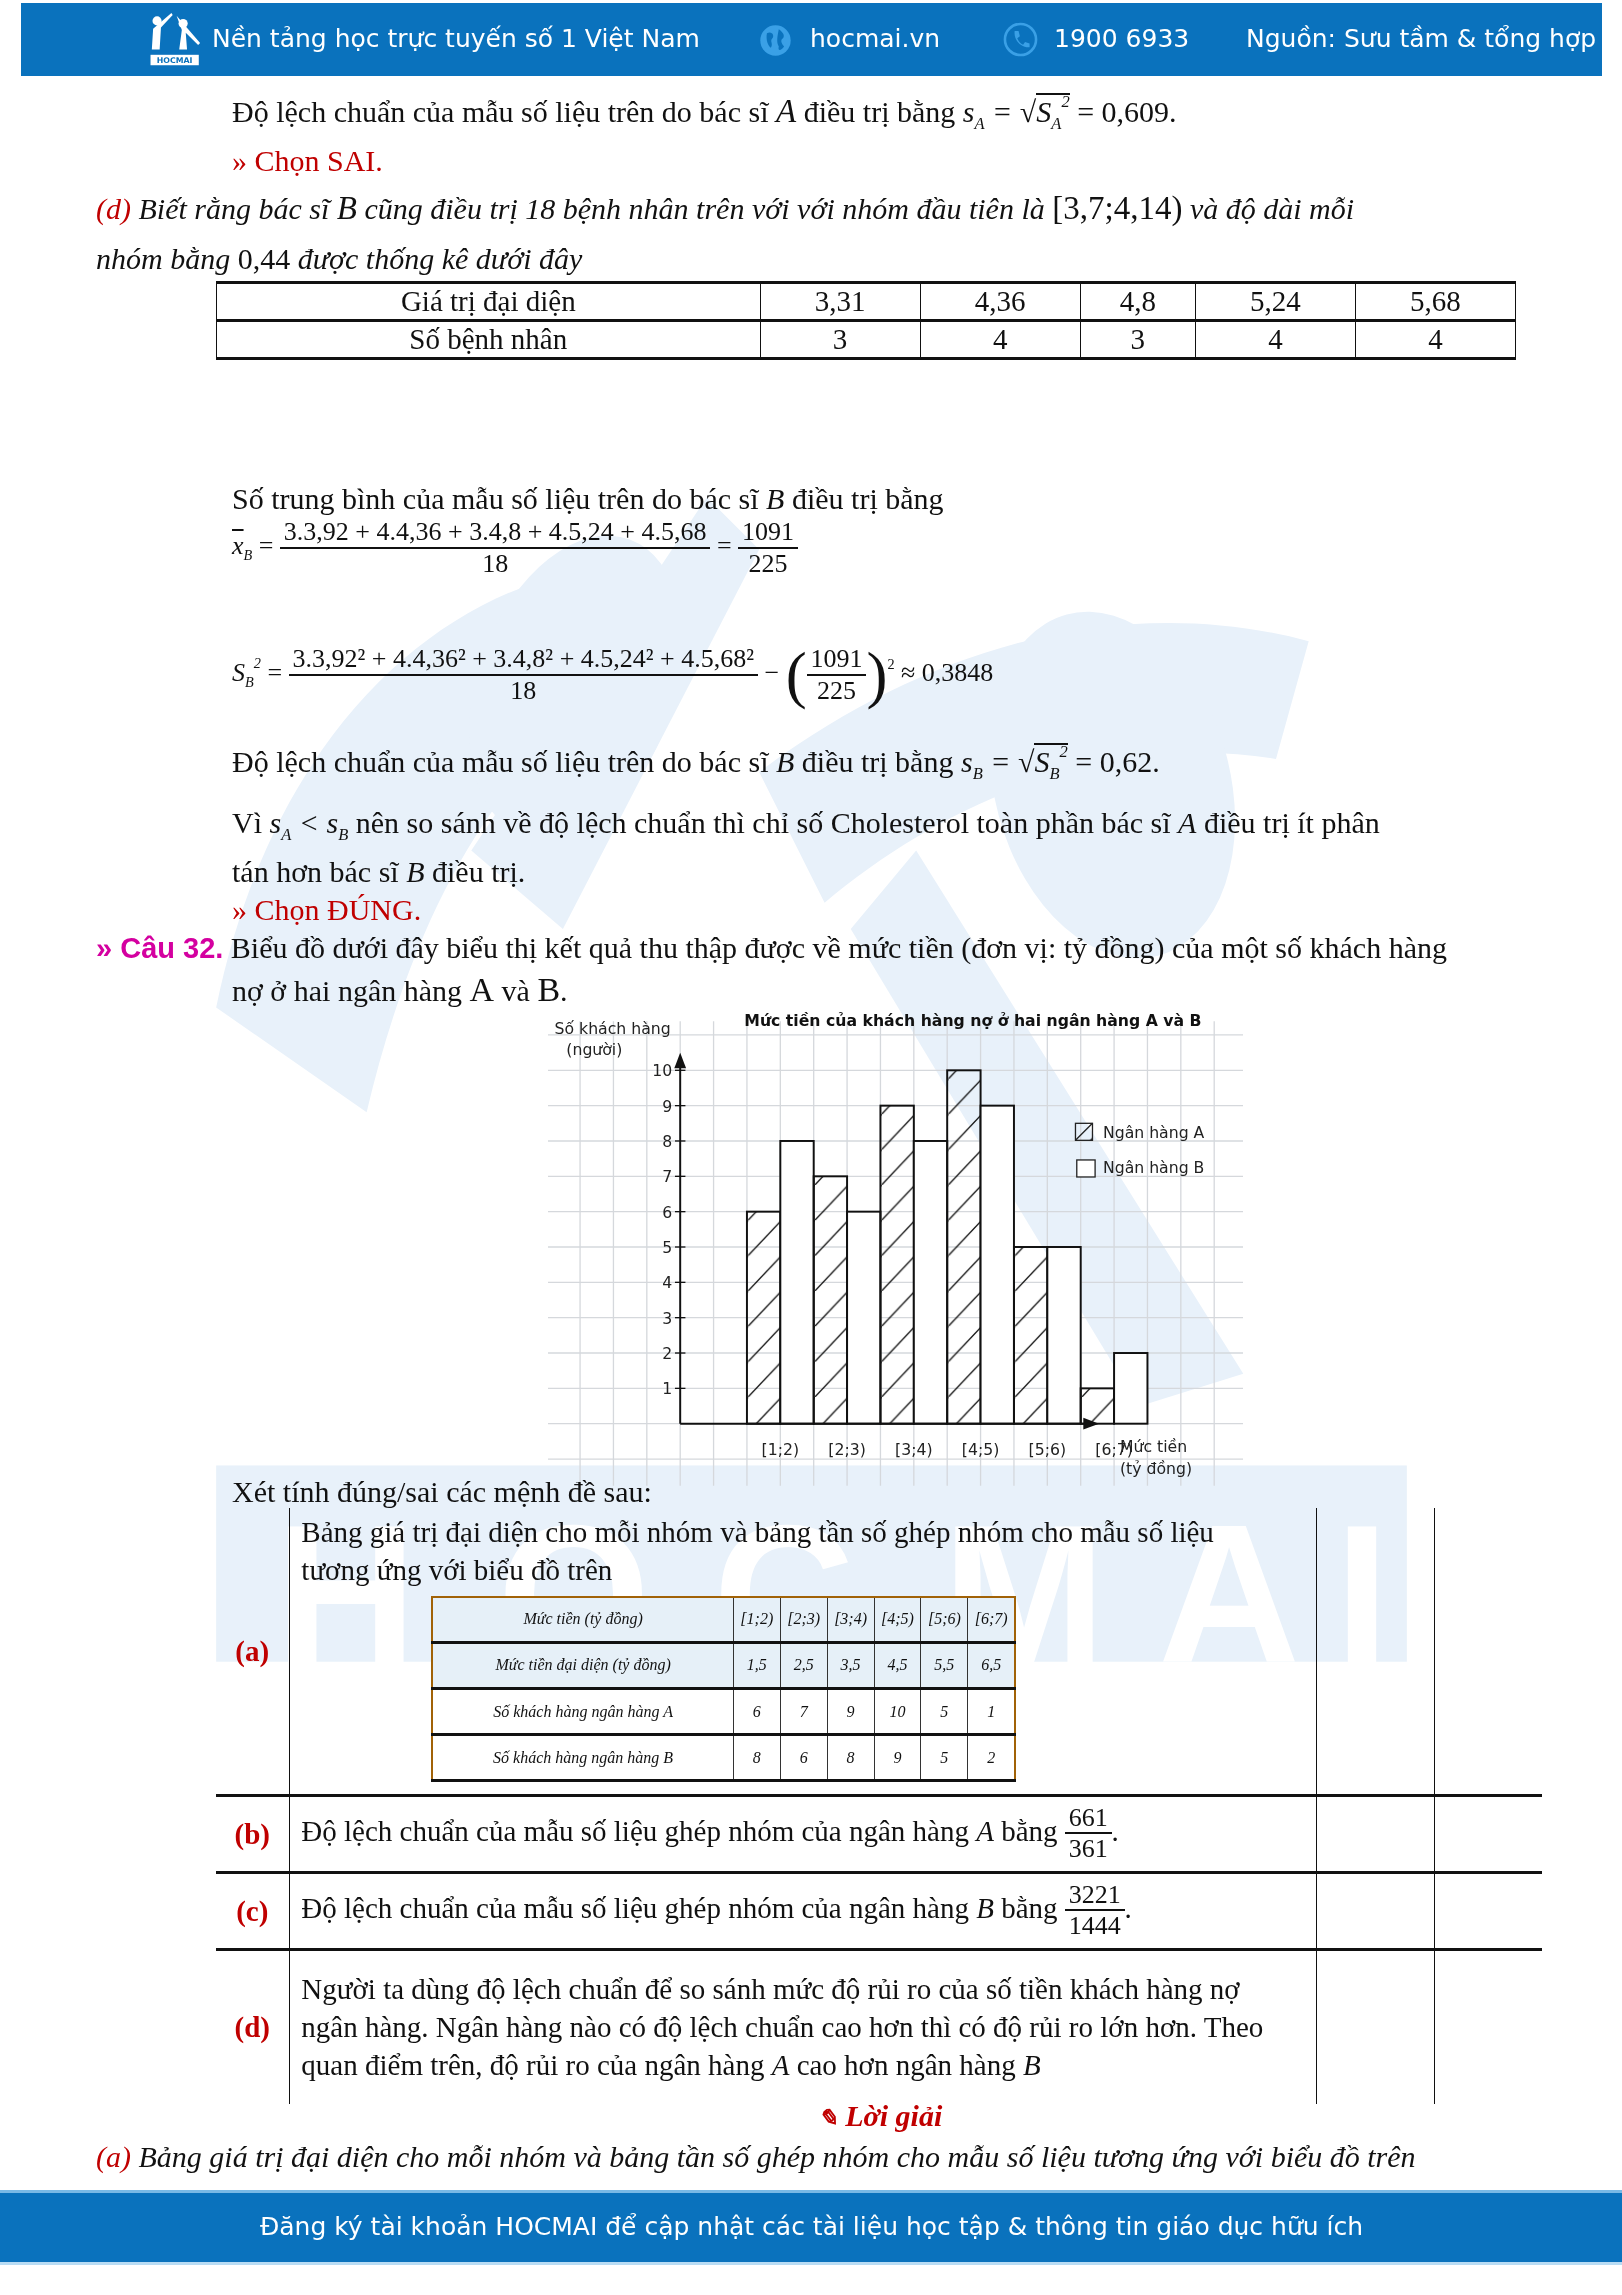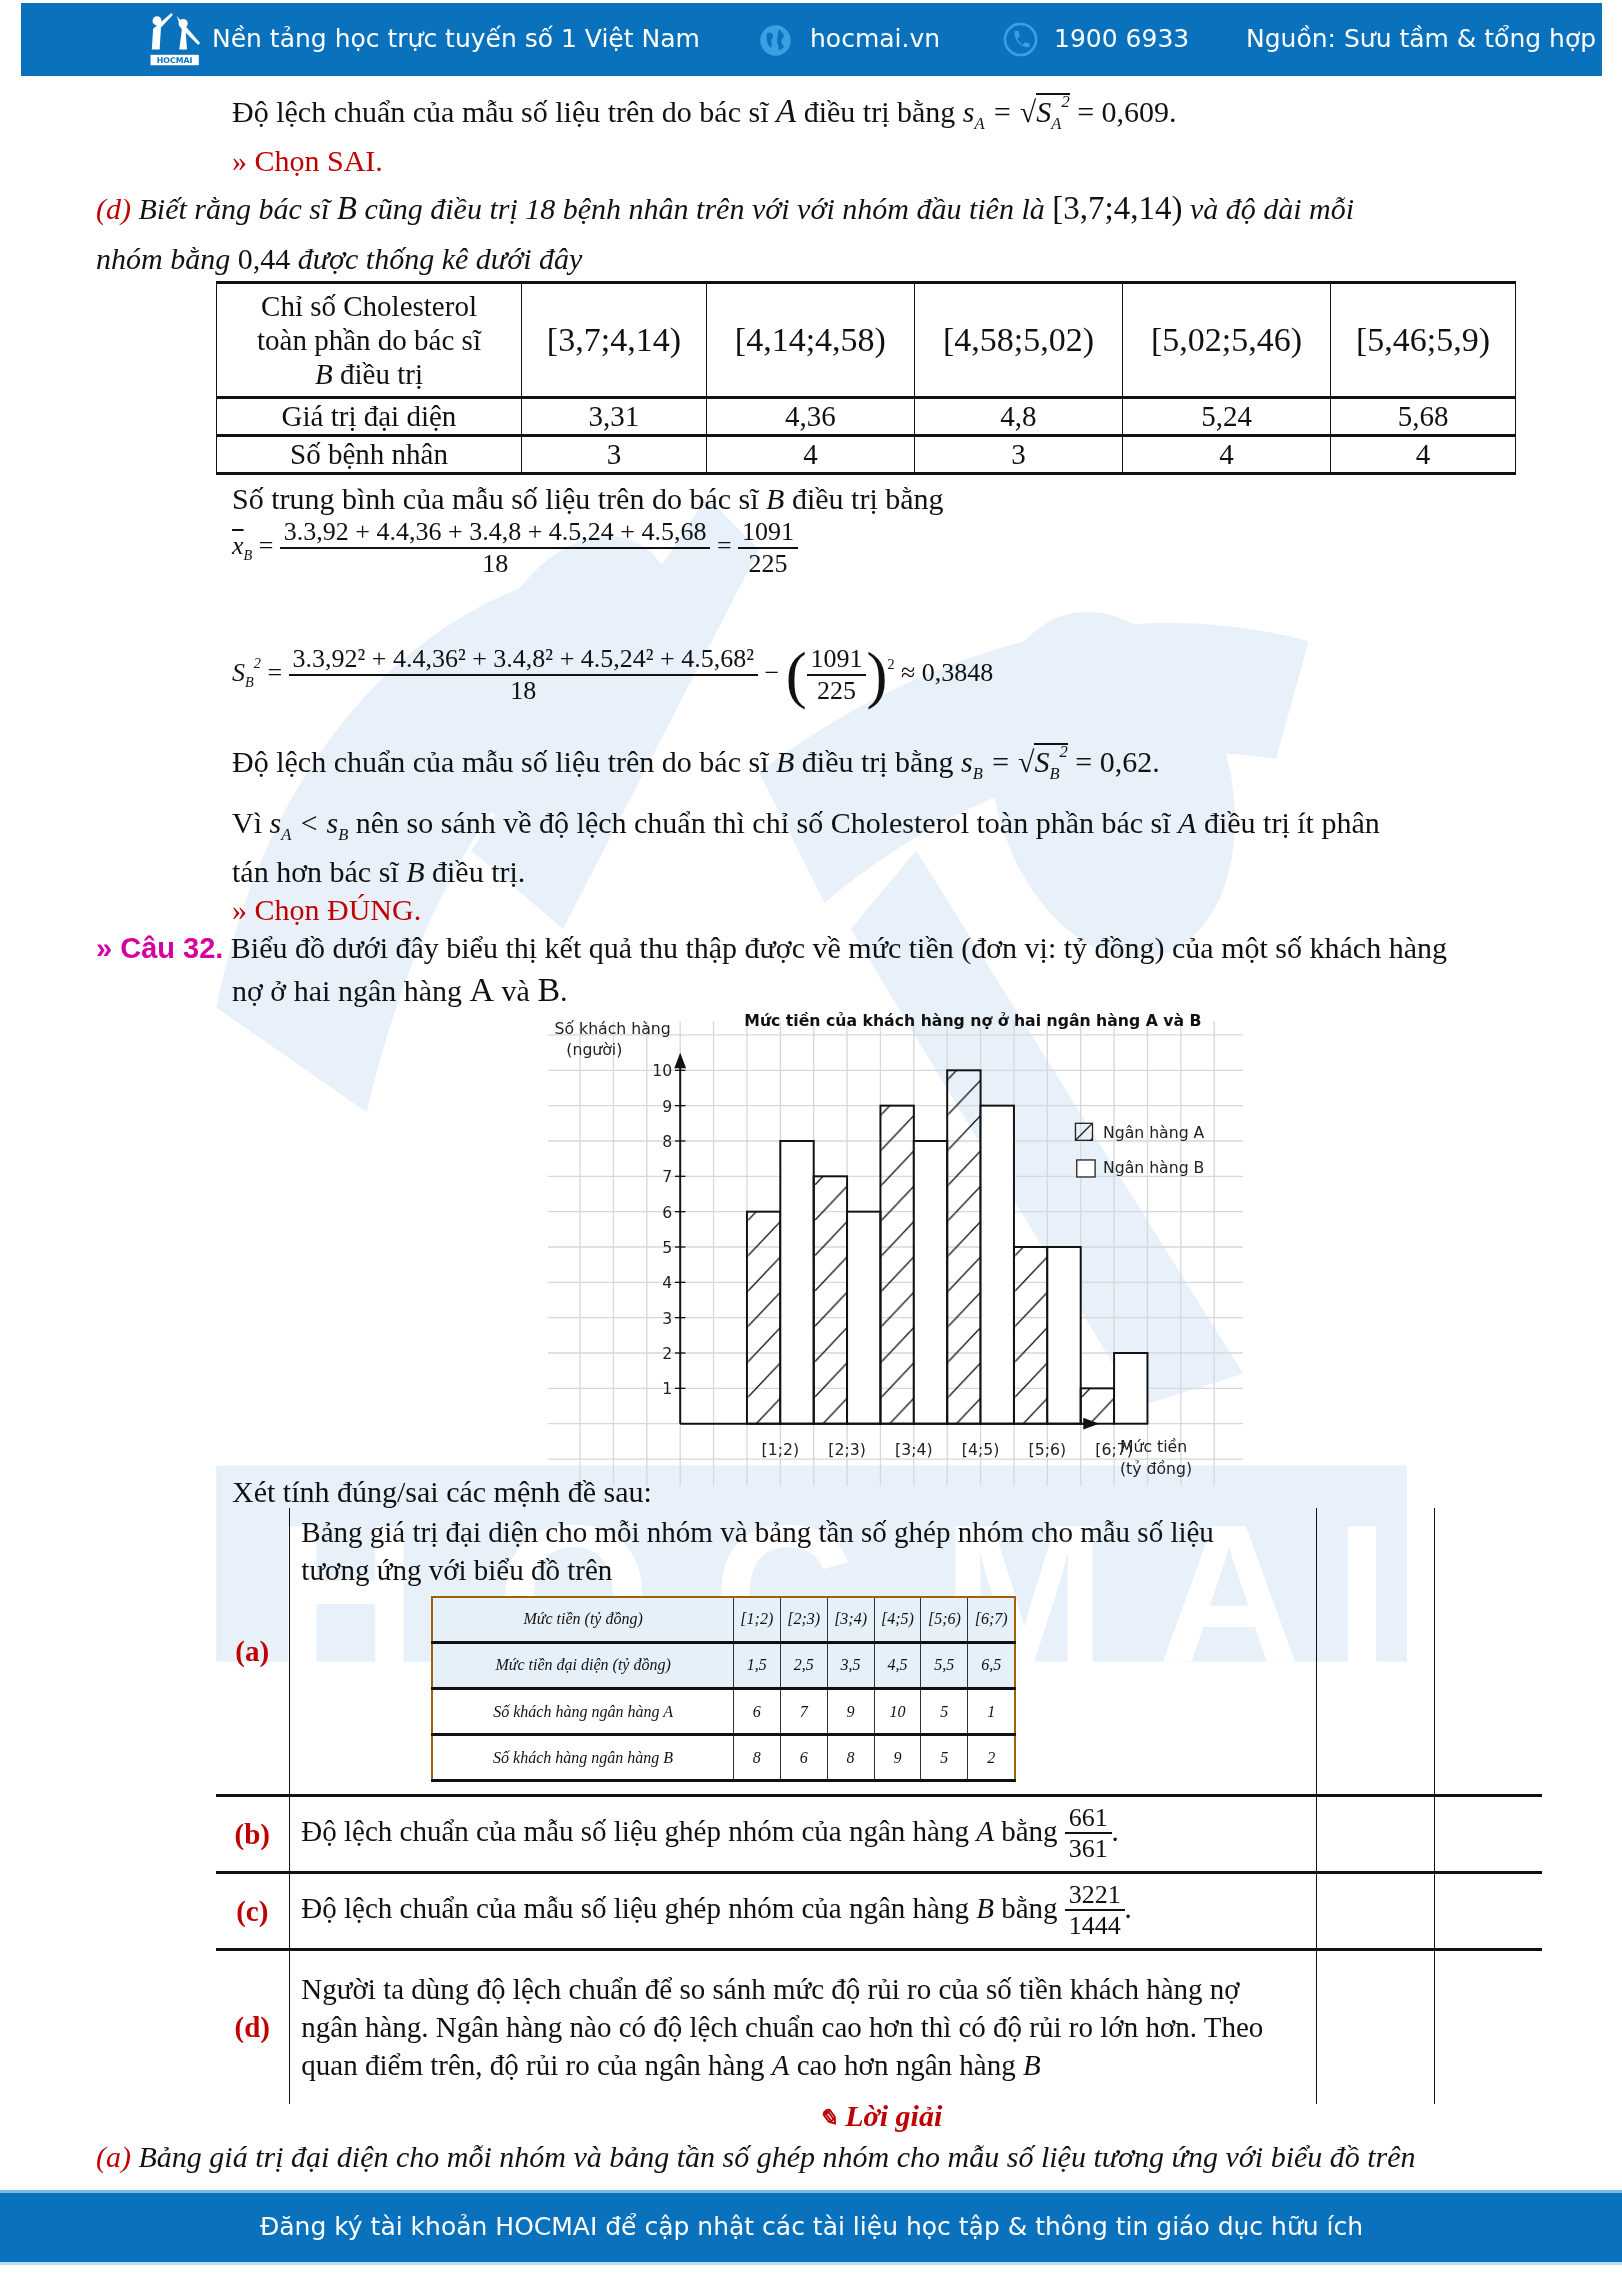--- a/index.html
+++ b/index.html
@@ -134,32 +134,20 @@
     <span>và độ dài mỗi</span>
   </div>
   <div class="abs it" style="left:96px; top:242px;">
     <span>nhóm bằng</span>
     <span style="font-style:normal;">0,44</span>
     <span>được thống kê dưới đây</span>
   </div>
 
   <table class="t1">
     <tbody>
-        <tr class="thick" style="height:115px;">
-      <td style="width:305px; line-height:34px;">
-        <div>Chỉ số Cholesterol</div>
-        <div>toàn phần do bác sĩ</div>
-        <div><span class="math">B</span> <span>điều trị</span></div>
-      </td>
-      <td style="font-size:34px;">[3,7;4,14)</td>
-      <td style="font-size:34px;">[4,14;4,58)</td>
-      <td style="font-size:34px;">[4,58;5,02)</td>
-      <td style="font-size:34px;">[5,02;5,46)</td>
-      <td style="font-size:34px;">[5,46;5,9)</td>
-    </tr>
     <tr class="thick" style="height:38px;">
       <td>Giá trị đại diện</td>
       <td>3,31</td>
       <td>4,36</td>
       <td>4,8</td>
       <td>5,24</td>
       <td>5,68</td>
     </tr>
     <tr class="thick" style="height:38px;">
       <td>Số bệnh nhân</td>

